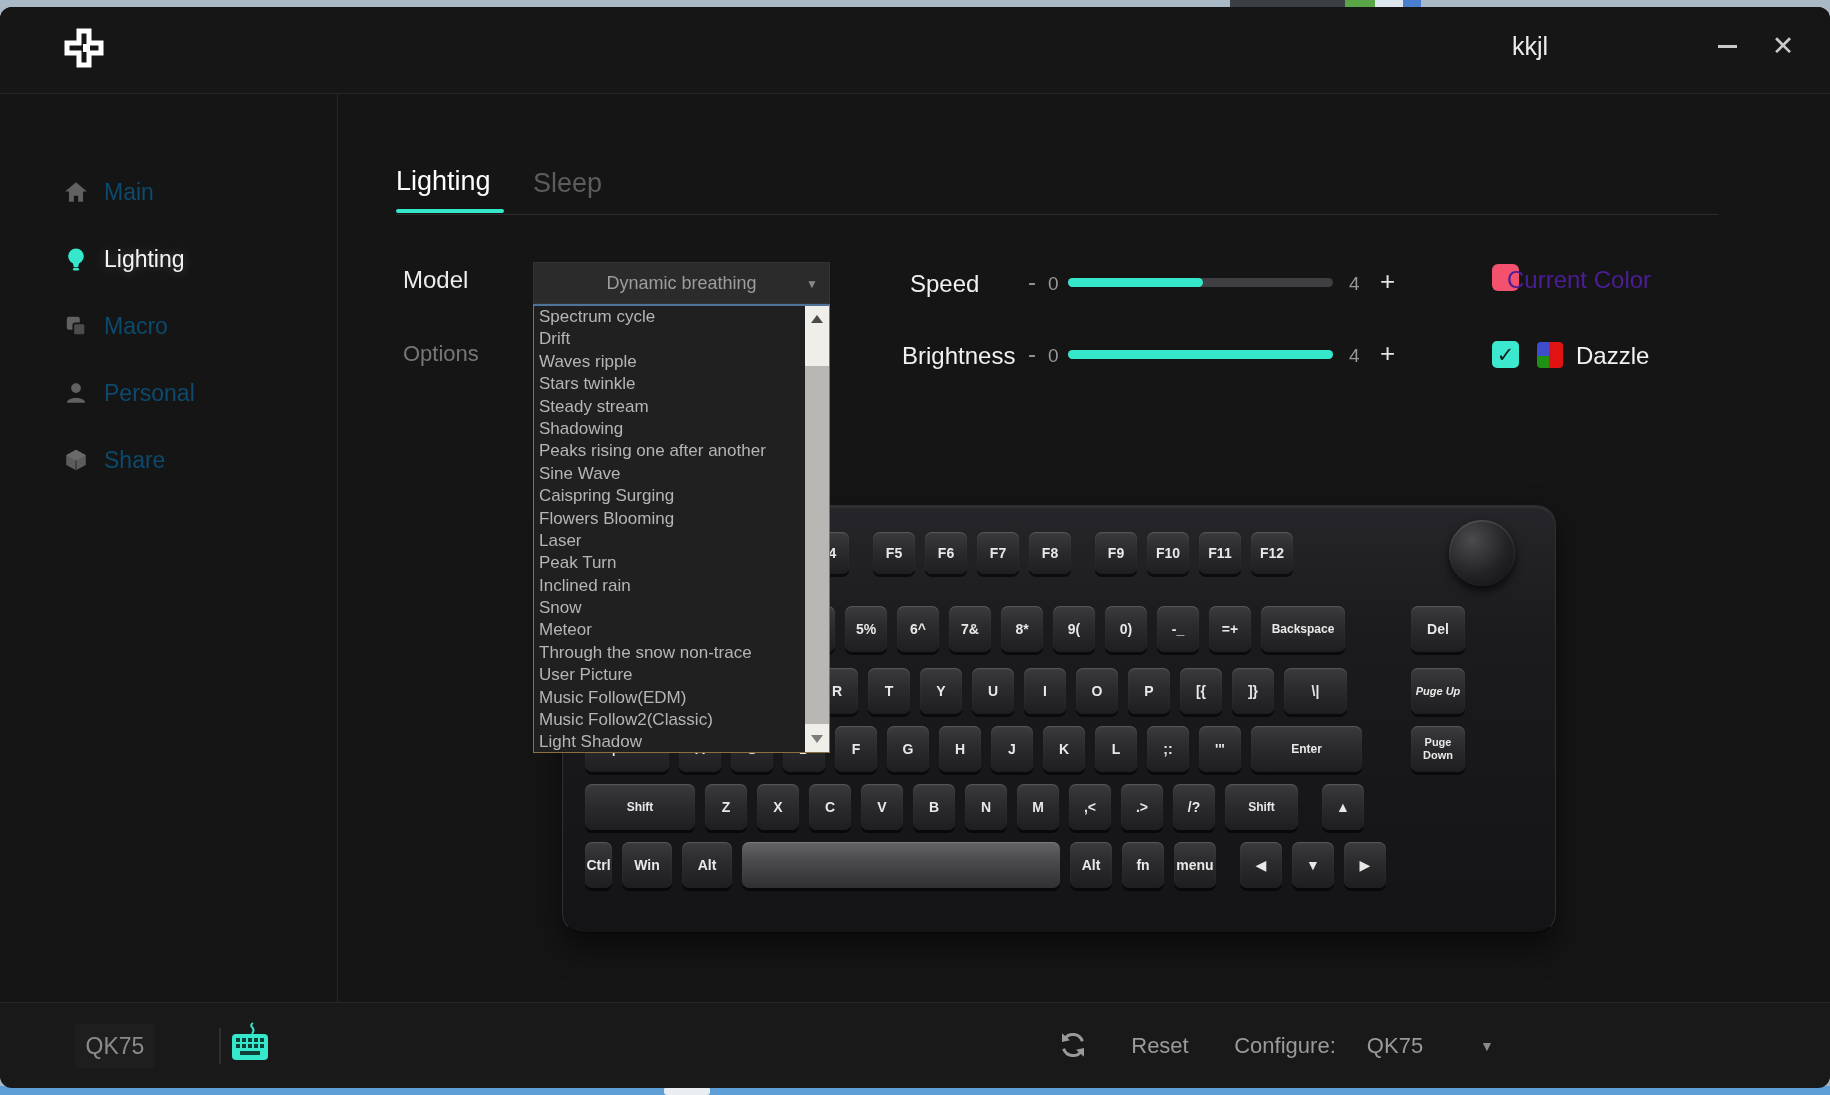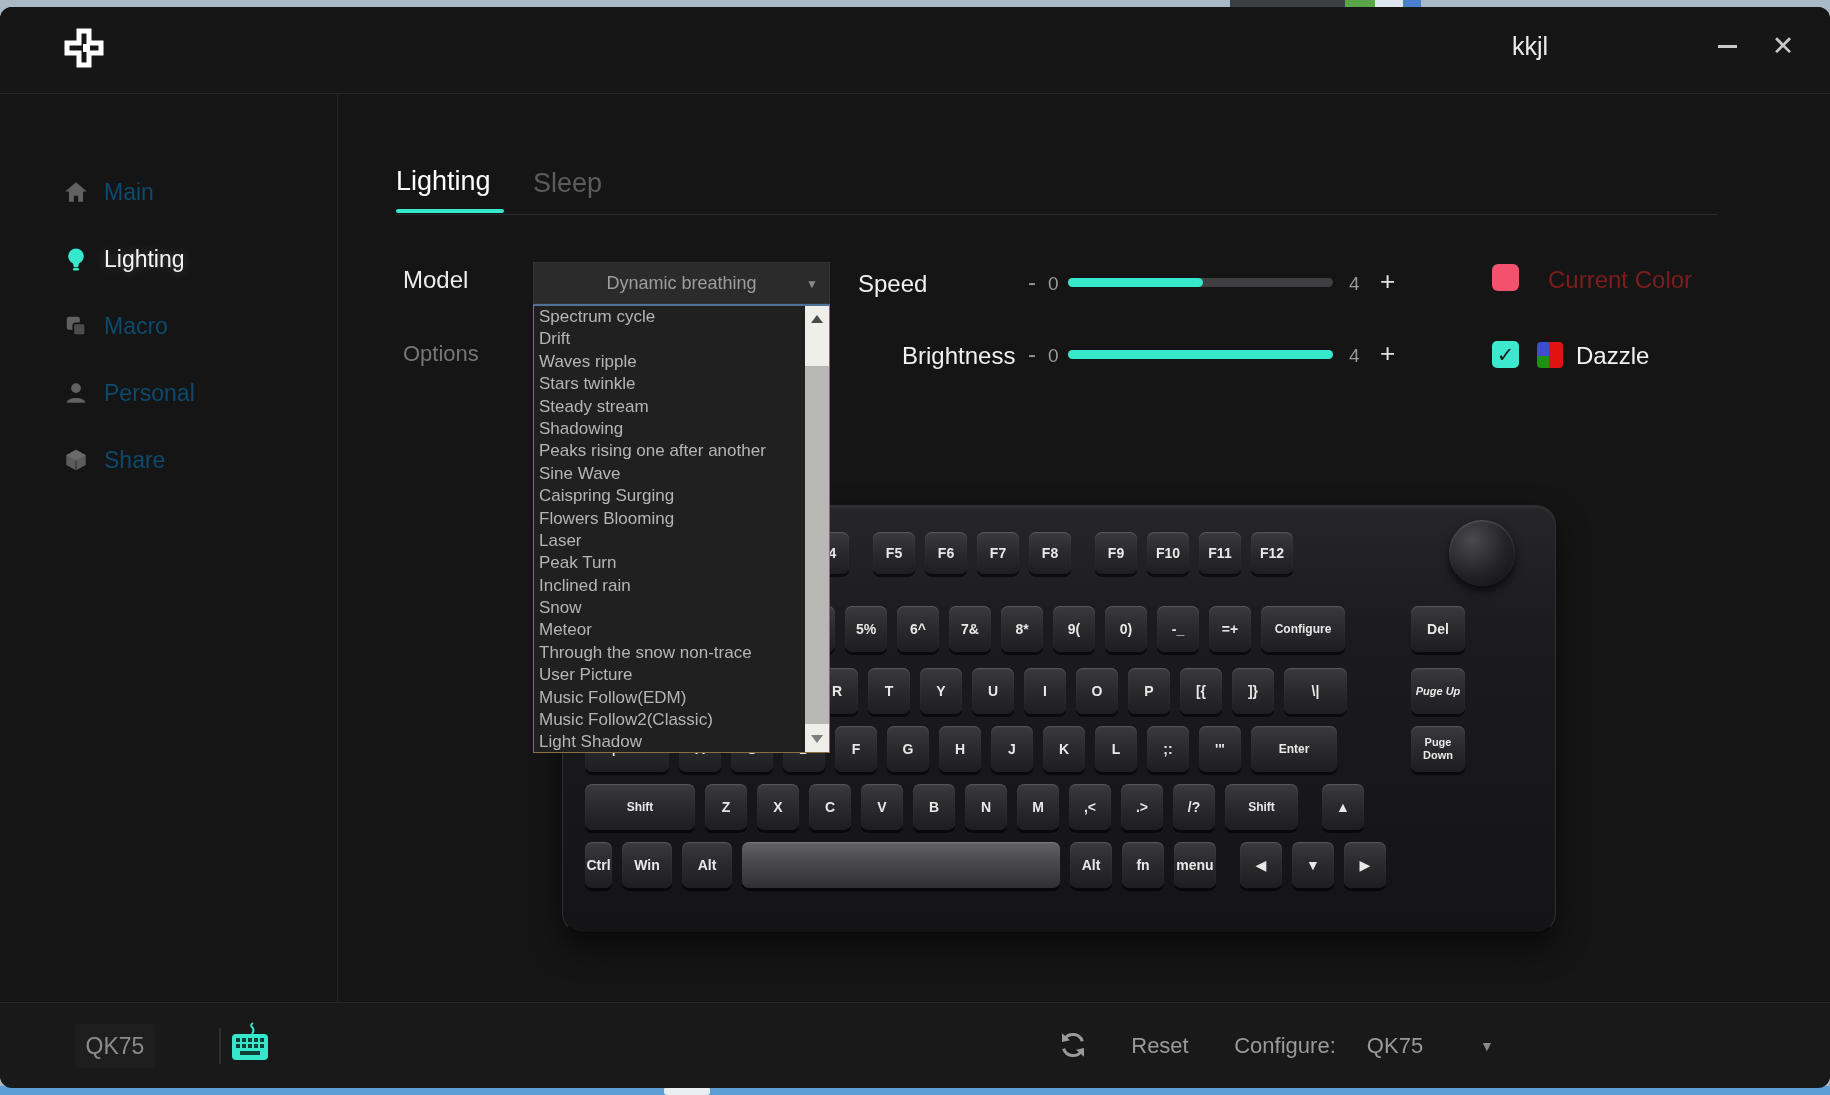--- a/index.html
+++ b/index.html
@@ -52,21 +52,21 @@
   #sb-thumb{position:absolute;left:0;top:60px;bottom:28px;width:24px;background:#b9b7b3;cursor:pointer;}
   
   .ctl-label{font-size:24px;color:#f0f0f0;}
   .minus{font-size:24px;color:#989898;cursor:pointer;}
   .plus{font-size:26px;color:#e3e3e3;cursor:pointer;}
   .endval{font-size:19px;color:#989898;}
   .slider{width:265px;height:9px;border-radius:5px;background:#3f3f41;cursor:pointer;}
   .slider .fill{height:9px;border-radius:5px;background:#35e7cb;}
   
   #cur-swatch{left:1492px;top:264px;width:27px;height:27px;border-radius:6px;background:#f4516f;cursor:pointer;}
-  #cur-label{left:1548px;top:266px;font-size:24px;color:#7f1d1d;}
+  #cur-label{left:1507px;top:266px;font-size:24px;color:#4c1d95;}
   #dazzle-check{left:1492px;top:341px;width:27px;height:27px;border-radius:5px;background:#3ce9cf;display:flex;align-items:center;justify-content:center;font-size:21px;font-weight:bold;color:#101f1d;cursor:pointer;}
   #dazzle-icon{left:1537px;top:342px;width:26px;height:26px;border-radius:4px;overflow:hidden;display:flex;cursor:pointer;}
   #dazzle-icon .dz-left{width:46%;display:flex;flex-direction:column;}
   #dazzle-icon .dz-blue{flex:1.1;background:#3f4ccc;}
   #dazzle-icon .dz-green{flex:1;background:#1e9013;}
   #dazzle-icon .dz-red{width:54%;background:#e11212;}
   #dazzle-label{left:1576px;top:342px;font-size:24px;color:#f2f2f2;}
   
   #kb{left:562px;top:505px;width:992px;height:426px;background:linear-gradient(180deg,#26262a 0%,#1b1b1e 30%,#141416 100%);border:1px solid #2e2e31;border-bottom-color:#070708;border-radius:20px;box-shadow:0 14px 30px rgba(0,0,0,.55),inset 0 2px 2px rgba(255,255,255,.06);z-index:5;}
   .krow{position:absolute;left:22px;display:flex;gap:10px;}
@@ -204,21 +204,21 @@
     <div class="sb-btn" id="sb-up">
         <div class="tri-up"></div>
       </div>
     <div id="sb-thumb"></div>
     <div class="sb-btn" id="sb-down">
         <div class="tri-down"></div>
       </div>
   </div>
 </div>
 
-<div class="abs ctl-label" style="left:858px;top:270px;">Speed</div>
+<div class="abs ctl-label" style="left:910px;top:270px;">Speed</div>
 <div class="abs minus" style="left:1028px;top:268px;">-</div>
 <div class="abs endval" style="left:1048px;top:273px;">0</div>
 <div class="abs slider" style="left:1068px;top:278px;">
     <div class="fill" id="speed-fill" style="width: 51%;"></div>
   </div>
 <div class="abs endval" style="left:1349px;top:273px;">4</div>
 <div class="abs plus" style="left:1380px;top:266px;">+</div>
 
 <div class="abs ctl-label" style="left:902px;top:342px;">Brightness</div>
 <div class="abs minus" style="left:1028px;top:340px;">-</div>
@@ -267,21 +267,21 @@
       <div class="key" style="width: 42px;">3#</div>
       <div class="key" style="width: 42px;">4$</div>
       <div class="key" style="width: 42px;">5%</div>
       <div class="key" style="width: 42px;">6^</div>
       <div class="key" style="width: 42px;">7&amp;</div>
       <div class="key" style="width: 42px;">8*</div>
       <div class="key" style="width: 42px;">9(</div>
       <div class="key" style="width: 42px;">0)</div>
       <div class="key" style="width: 42px;">-_</div>
       <div class="key" style="width: 42px;">=+</div>
-      <div class="key small" style="width: 84px;">Configure</div>
+      <div class="key small" style="width: 84px;">Backspace</div>
     </div>
     <div class="krow" style="top: 162px;">
       <div class="key" style="width: 65px;">Tab</div>
       <div class="key" style="width: 42px;">Q</div>
       <div class="key" style="width: 42px;">W</div>
       <div class="key" style="width: 42px;">E</div>
       <div class="key" style="width: 42px;">R</div>
       <div class="key" style="width: 42px;">T</div>
       <div class="key" style="width: 42px;">Y</div>
       <div class="key" style="width: 42px;">U</div>
@@ -298,21 +298,21 @@
       <div class="key" style="width: 42px;">S</div>
       <div class="key" style="width: 42px;">D</div>
       <div class="key" style="width: 42px;">F</div>
       <div class="key" style="width: 42px;">G</div>
       <div class="key" style="width: 42px;">H</div>
       <div class="key" style="width: 42px;">J</div>
       <div class="key" style="width: 42px;">K</div>
       <div class="key" style="width: 42px;">L</div>
       <div class="key" style="width: 42px;">;:</div>
       <div class="key" style="width: 42px;">'"</div>
-      <div class="key small" style="width: 86px;">Enter</div>
+      <div class="key small" style="width: 111px;">Enter</div>
     </div>
     <div class="krow" style="top: 278px;">
       <div class="key small" style="width: 110px;">Shift</div>
       <div class="key" style="width: 42px;">Z</div>
       <div class="key" style="width: 42px;">X</div>
       <div class="key" style="width: 42px;">C</div>
       <div class="key" style="width: 42px;">V</div>
       <div class="key" style="width: 42px;">B</div>
       <div class="key" style="width: 42px;">N</div>
       <div class="key" style="width: 42px;">M</div>

